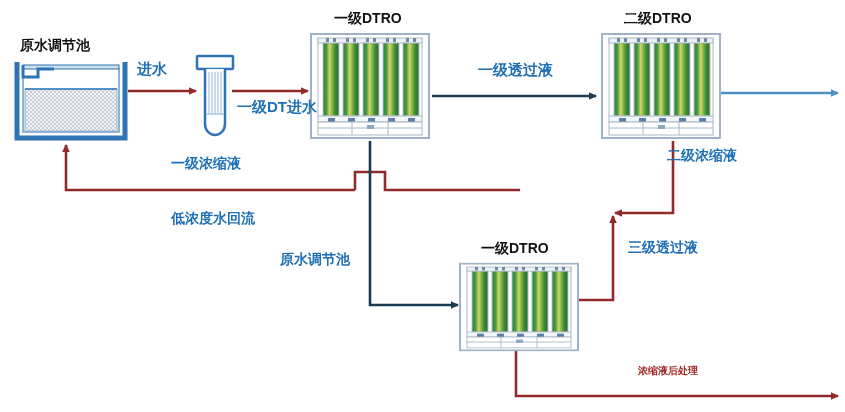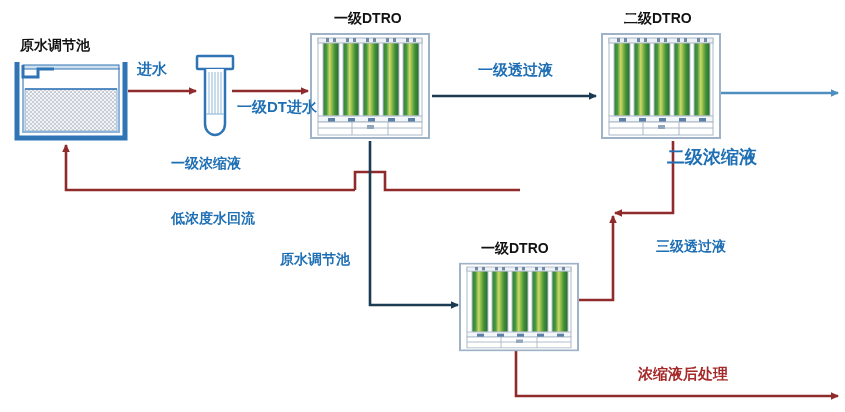--- a/index.html
+++ b/index.html
@@ -234,23 +234,23 @@
     </svg>
   </div>
 
   <div class="lbl lbl-blue" style="left:137px;top:61px;font-size:15px;">进水</div>
 
   <div class="lbl lbl-blue" style="left:237px;top:67px;font-size:15px;margin-top:32px;">一级DT进水</div>
 
   <div class="lbl lbl-blue" style="left:478px;top:62px;font-size:15px;">一级透过液</div>
 
 
-  <div class="lbl lbl-blue" style="left:667px;top:148px;font-size:18px;">二级浓缩液</div>
-
-  <div class="lbl lbl-blue" style="left:656px;top:240px;font-size:14px;font-family:Liberation Serif, serif;">三级透过液</div>
+  <div class="lbl lbl-blue" style="left:667px;top:148px;font-size:14px;">二级浓缩液</div>
+
+  <div class="lbl lbl-blue" style="left:628px;top:240px;font-size:14px;">三级透过液</div>
 
   <div class="lbl lbl-blue" style="left:280px;top:252px;font-size:14px;">原水调节池</div>
 
   <div class="lbl lbl-blue" style="left:171px;top:211px;font-size:14px;text-align:center;">低浓度水回流</div>
 
-  <div class="lbl lbl-red" style="left:638px;top:366px;font-size:15px;">浓缩液后处理</div>
+  <div class="lbl lbl-red" style="left:638px;top:366px;font-size:10px;">浓缩液后处理</div>
 
 </div>
 
 </body></html>

